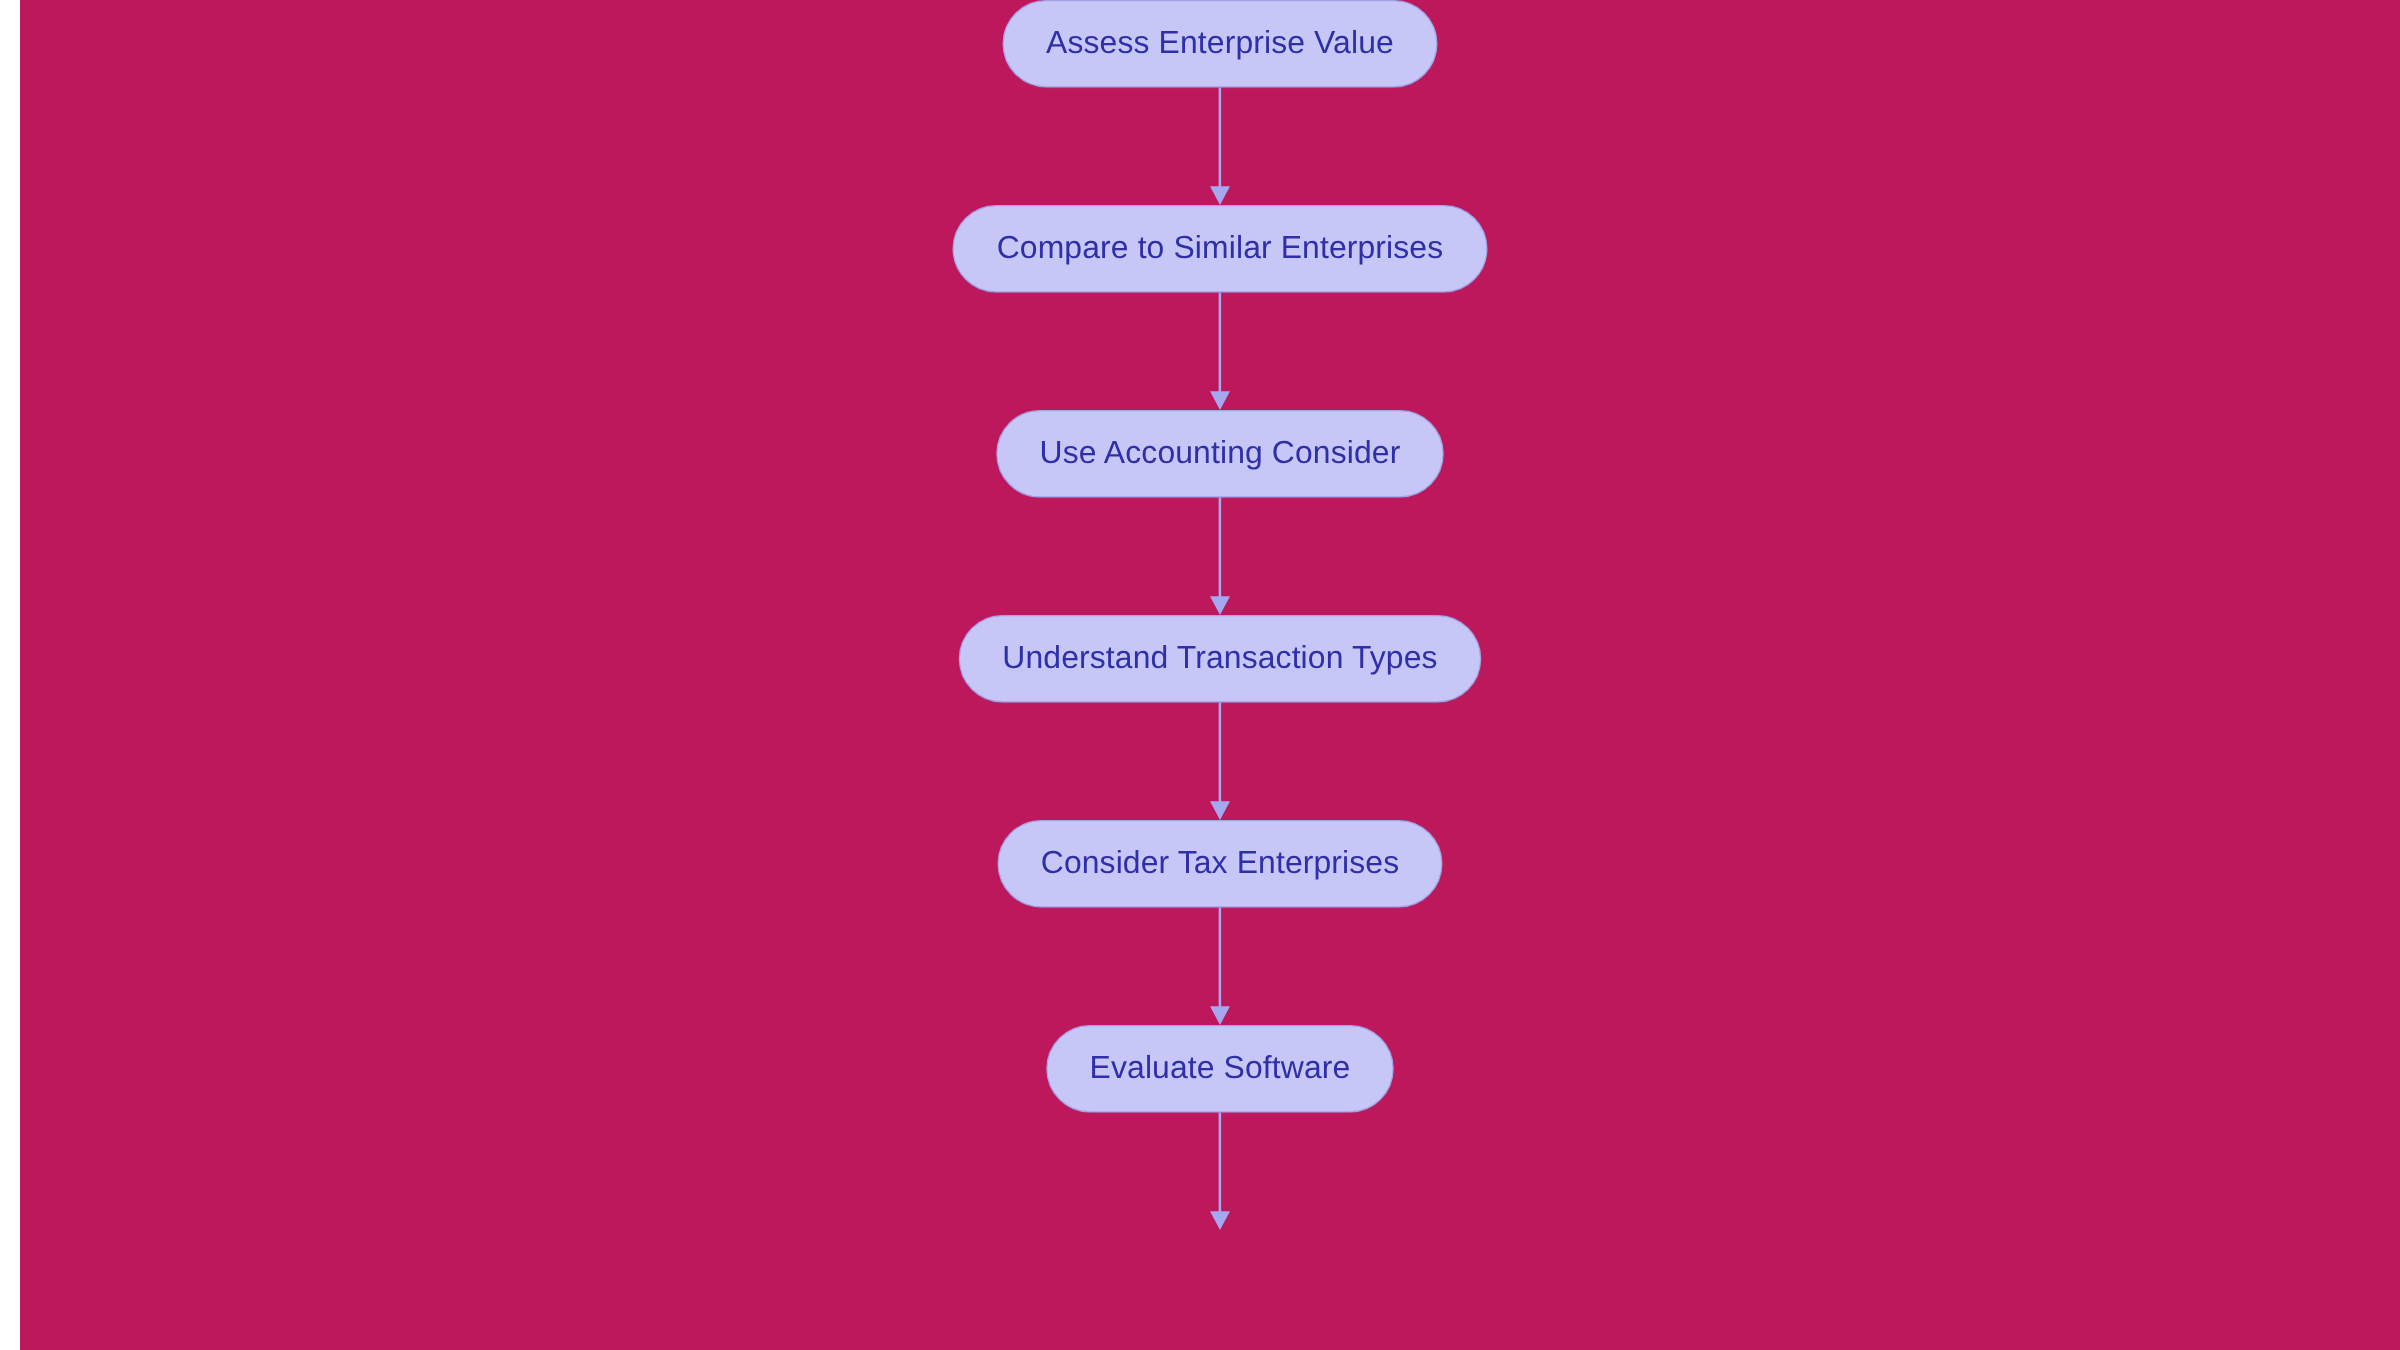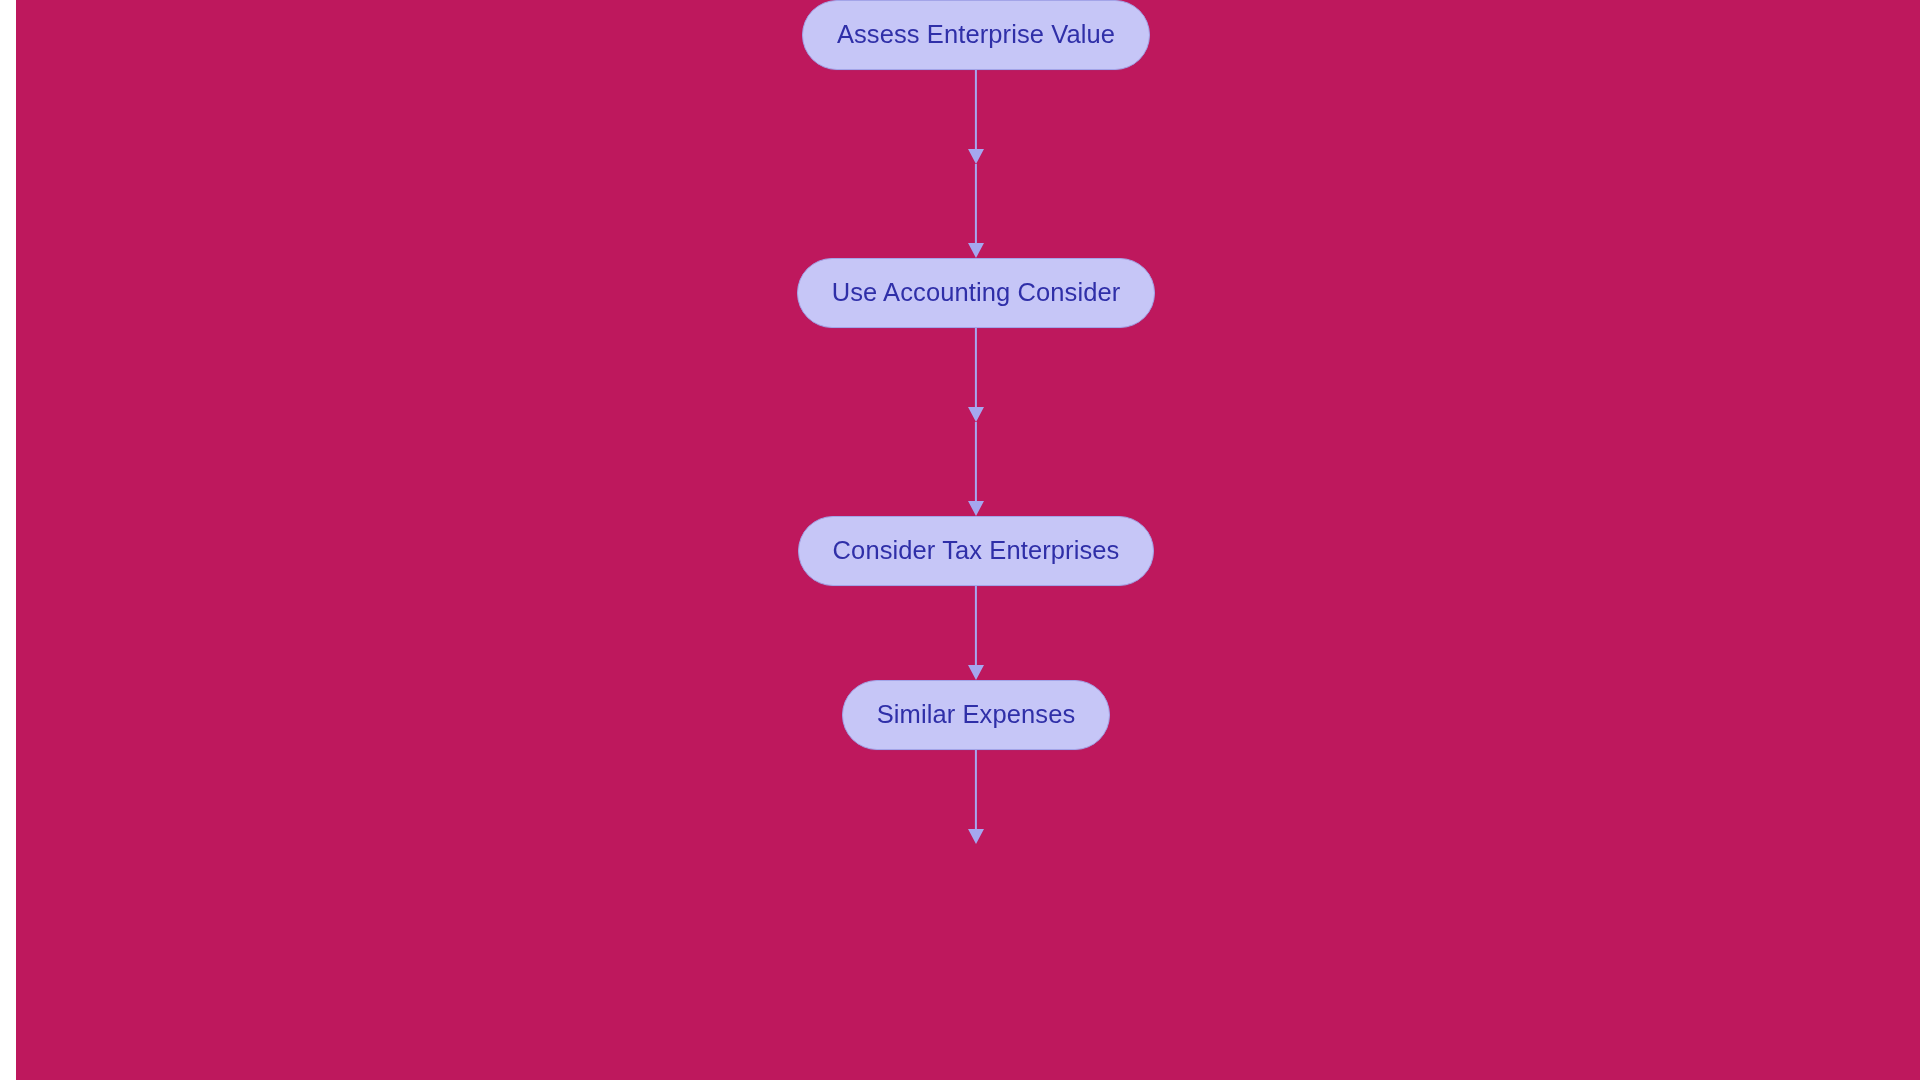--- a/index.html
+++ b/index.html
@@ -93,52 +93,58 @@
 
     <div class="node">
       <span class="node-label">Assess Enterprise Value</span>
     </div>
 
     <div class="connector">
       <span class="stem"></span>
       <span class="head"></span>
     </div>
 
+    <div class="node">
+      <span class="node-label">Compare to Similar Enterprises</span>
+    </div>
 
     <div class="connector">
       <span class="stem"></span>
       <span class="head"></span>
     </div>
 
     <div class="node">
       <span class="node-label">Use Accounting Consider</span>
     </div>
 
     <div class="connector">
       <span class="stem"></span>
       <span class="head"></span>
     </div>
 
+    <div class="node">
+      <span class="node-label">Understand Transaction Types</span>
+    </div>
 
     <div class="connector">
       <span class="stem"></span>
       <span class="head"></span>
     </div>
 
     <div class="node">
       <span class="node-label">Consider Tax Enterprises</span>
     </div>
 
     <div class="connector">
       <span class="stem"></span>
       <span class="head"></span>
     </div>
 
     <div class="node">
-      <span class="node-label">Similar Expenses</span>
+      <span class="node-label">Evaluate Software</span>
     </div>
 
     <div class="connector">
       <span class="stem"></span>
       <span class="head"></span>
     </div>
 
 
   </div>
 </div>

